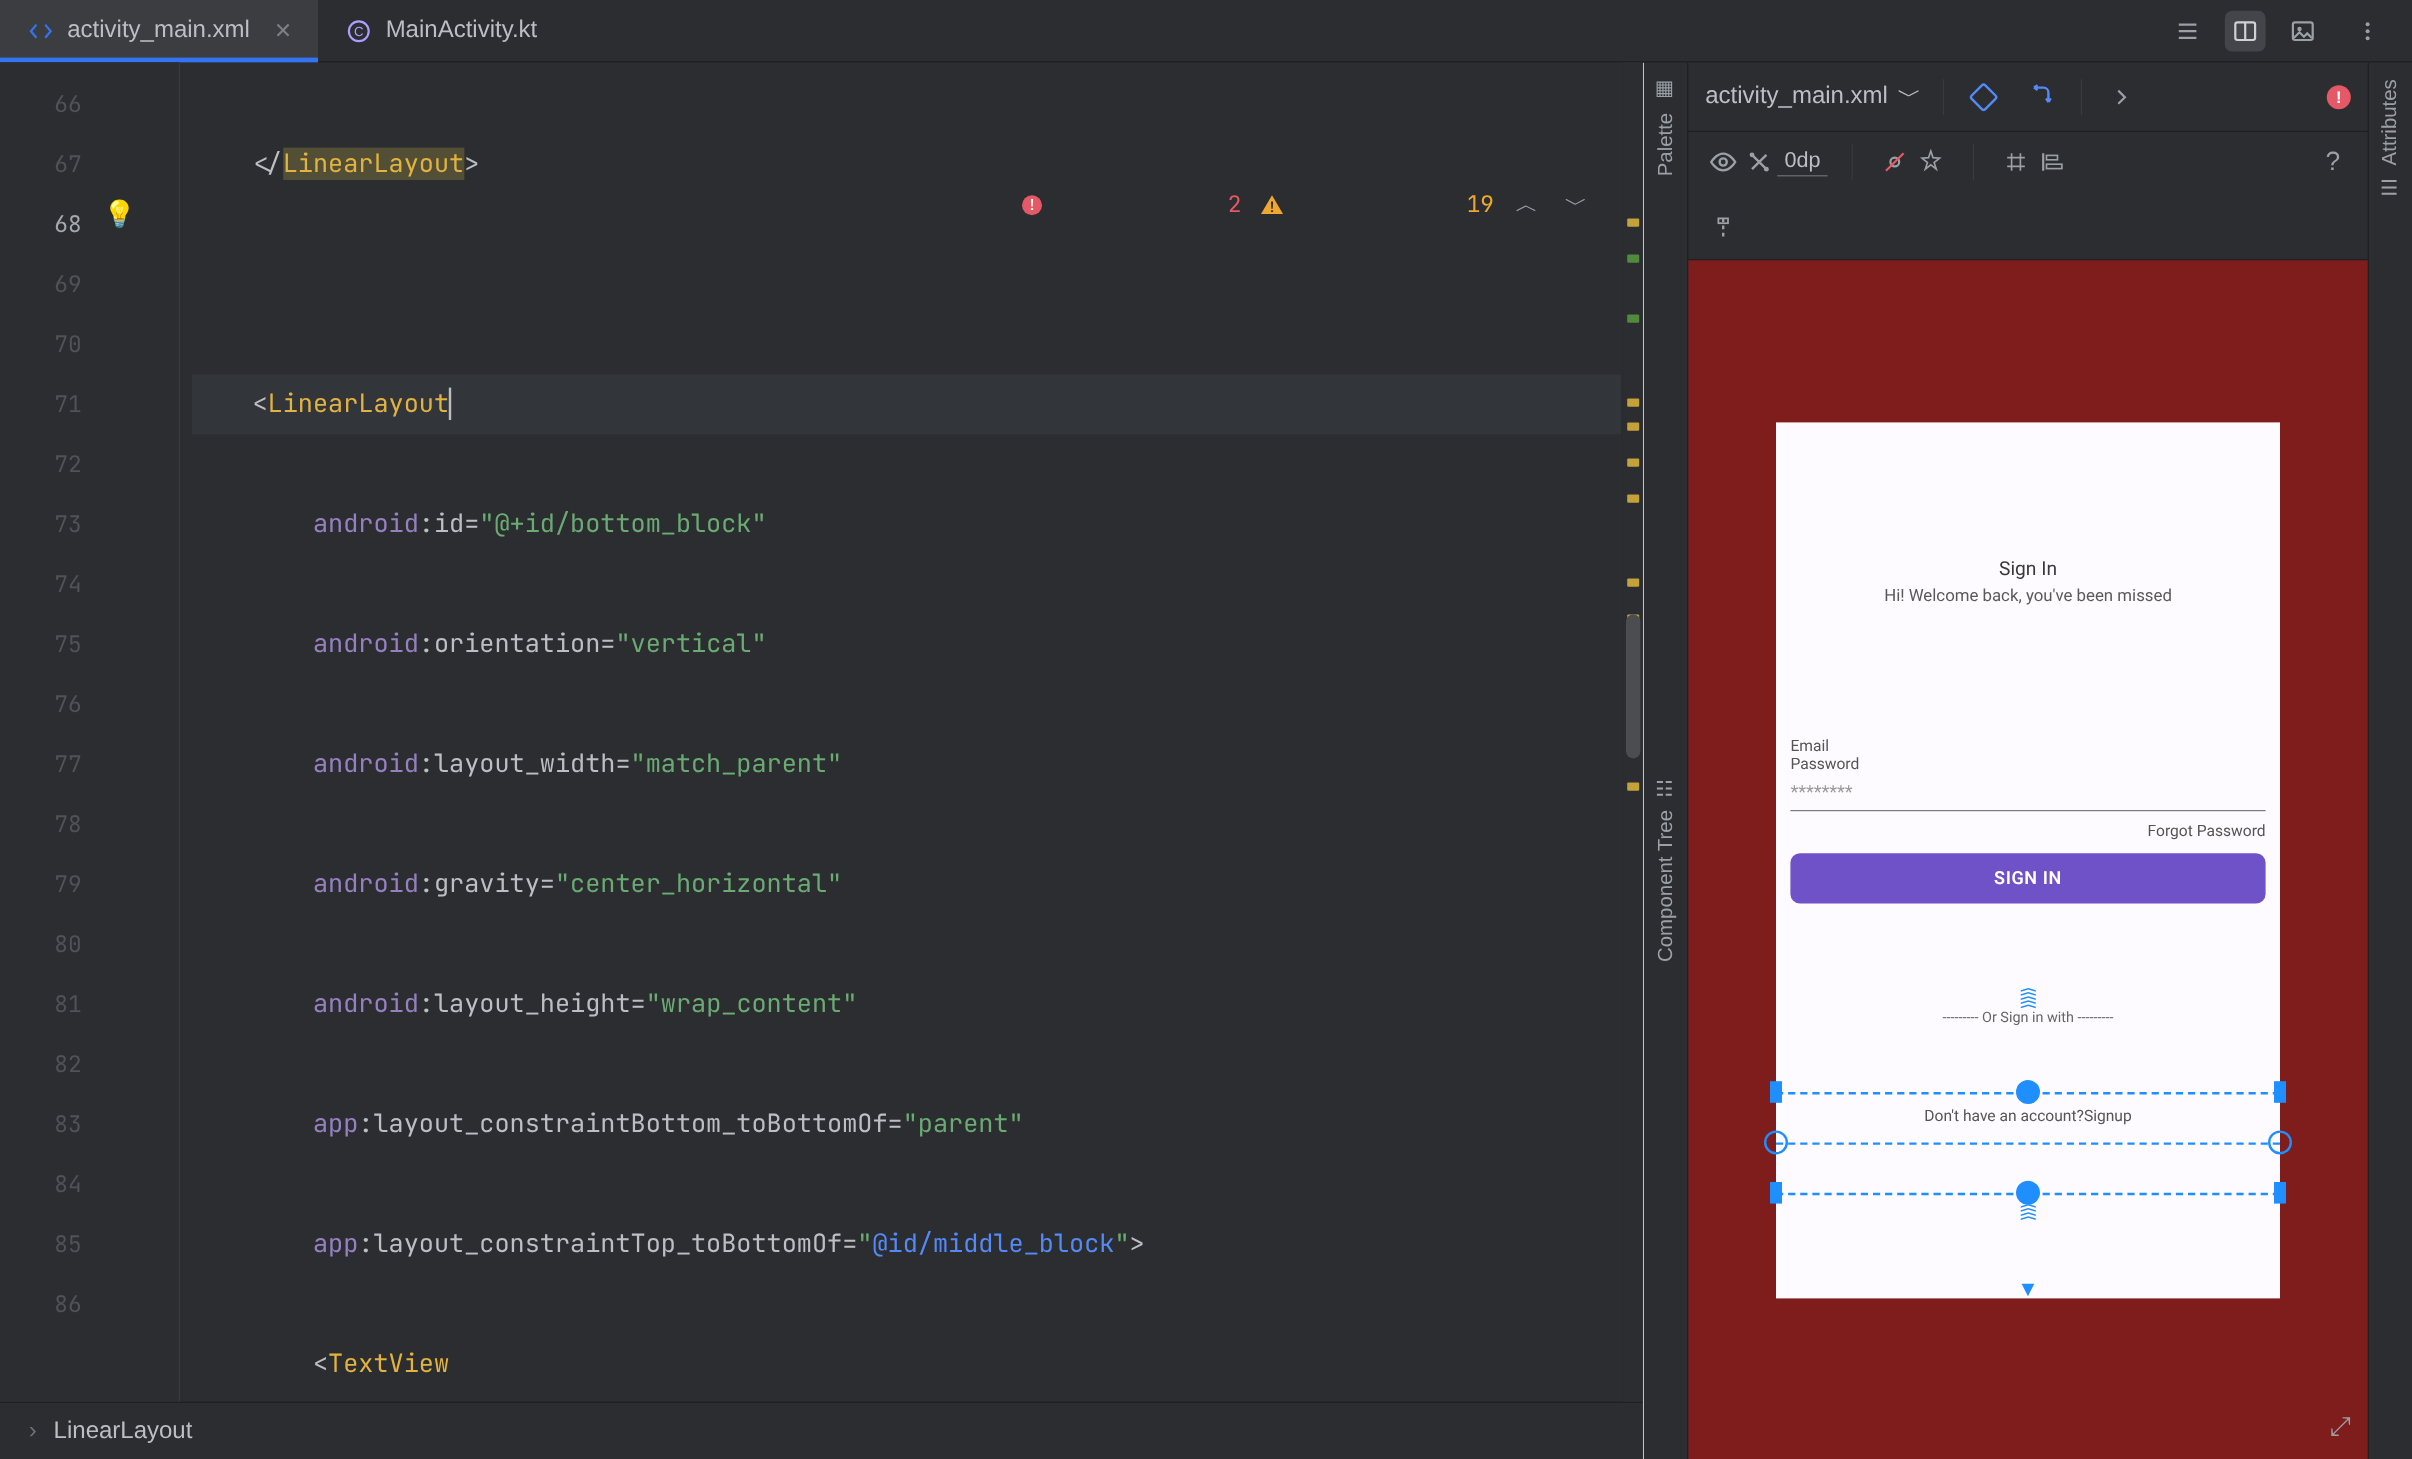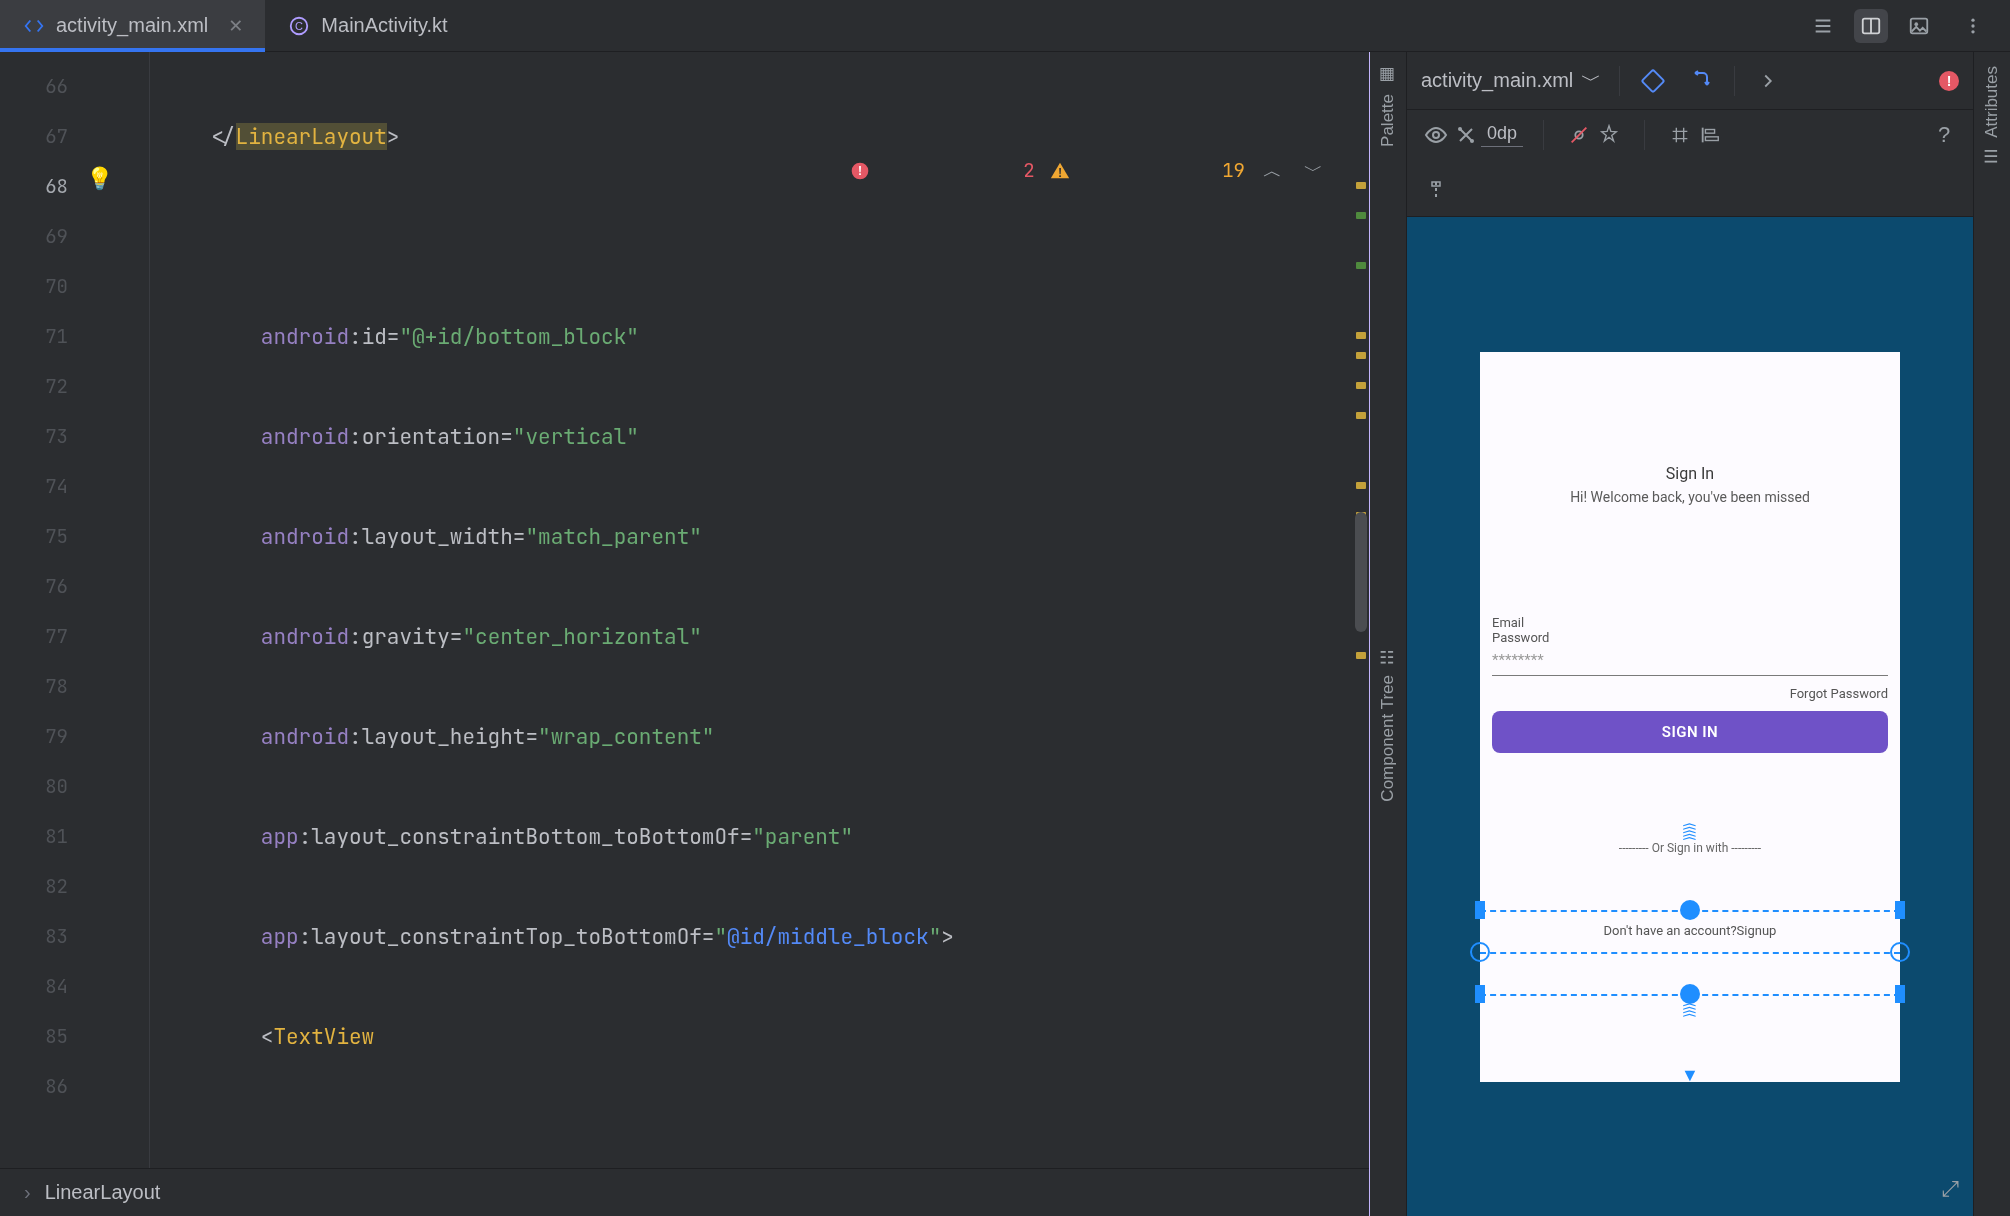--- a/index.html
+++ b/index.html
@@ -70,21 +70,21 @@
   .design-top .fname { color:#bcbec4; font-size:20px; display:flex; align-items:center; gap:8px; cursor:pointer; }
   .vsep { width:1px; height:30px; background:#393b40; }
   .tool-ico { width:30px; height:30px; display:flex; align-items:center; justify-content:center; color:#548af7; cursor:pointer; }
   .tool-ico.gray { color:#9aa0a6; }
   .err-dot { width:20px; height:20px; border-radius:50%; background:#e55865; color:#fff; font-size:14px; display:flex; align-items:center; justify-content:center; font-weight:bold; }
 
   .design-toolbar { display:flex; align-items:center; padding:10px 14px; gap:20px; flex-wrap:wrap; border-bottom:1px solid #1e1f22; }
   .design-toolbar .grp { display:flex; align-items:center; }
   .design-toolbar .dp { color:#bcbec4; font-size:18px; border-bottom:1px solid #6d707a; padding:0 6px 2px; }
 
-  .preview-canvas { flex:1; display:flex; align-items:center; justify-content:center; position:relative; background:#0c4a6e; }
+  .preview-canvas { flex:1; display:flex; align-items:center; justify-content:center; position:relative; background:#7f1d1d; }
   .phone { width:420px; height:730px; background:#fdfbff; position:relative; font-family: Roboto, Arial, sans-serif; color:#4a4a4a; }
   .phone .title { text-align:center; font-size:16px; margin-top:112px; color:#3a3a3a; }
   .phone .subtitle { text-align:center; font-size:14px; margin-top:6px; color:#5a5a5a; }
   .phone .field-area { margin-top:110px; padding:0 12px; }
   .phone label { font-size:13px; color:#555; display:block; }
   .phone .inp { border:none; border-bottom:1.5px solid #7a7a7a; font-size:15px; padding:6px 0; width:100%; margin-bottom:14px; color:#9a9a9a; background:transparent; }
   .phone .forgot { text-align:right; font-size:13px; color:#555; margin-top:-4px; }
   .phone .signin-btn { width:100%; background:#6f52c7; color:#fff; text-align:center; padding:12px 0; border-radius:8px; font-size:15px; margin-top:10px; font-weight:600; letter-spacing:0.5px; }
   .phone .or { text-align:center; font-size:12px; color:#666; margin-top:88px; }
   .phone .signup { text-align:center; font-size:13px; color:#555; margin-top:68px; }
@@ -183,20 +183,21 @@
           </div>
           <div class="bulb-col">
             <div class="bulb" style="top:114px;">💡</div>
           </div>
           <div class="fold-col"></div>
         </div>
 
         <div class="code">
 <div class="row">    <span class="angle">&lt;/</span><span class="tagc warn-bg">LinearLayout</span><span class="angle">&gt;</span></div>
 <div class="row"></div>
+<div class="row hl-line">    <span class="angle">&lt;</span><span class="tagc">LinearLayout</span><span class="cursor"></span></div>
 <div class="row">        <span class="attr-ns">android</span><span class="punct">:</span><span class="attr-nm">id</span><span class="punct">=</span><span class="str">"@+id/bottom_block"</span></div>
 <div class="row">        <span class="attr-ns">android</span><span class="punct">:</span><span class="attr-nm">orientation</span><span class="punct">=</span><span class="str">"vertical"</span></div>
 <div class="row">        <span class="attr-ns">android</span><span class="punct">:</span><span class="attr-nm">layout_width</span><span class="punct">=</span><span class="str">"match_parent"</span></div>
 <div class="row">        <span class="attr-ns">android</span><span class="punct">:</span><span class="attr-nm">gravity</span><span class="punct">=</span><span class="str">"center_horizontal"</span></div>
 <div class="row">        <span class="attr-ns">android</span><span class="punct">:</span><span class="attr-nm">layout_height</span><span class="punct">=</span><span class="str">"wrap_content"</span></div>
 <div class="row">        <span class="attr-ns">app</span><span class="punct">:</span><span class="attr-nm">layout_constraintBottom_toBottomOf</span><span class="punct">=</span><span class="str">"parent"</span></div>
 <div class="row">        <span class="attr-ns">app</span><span class="punct">:</span><span class="attr-nm">layout_constraintTop_toBottomOf</span><span class="punct">=</span><span class="str">"</span><span class="ref">@id/middle_block</span><span class="str">"</span><span class="angle">&gt;</span></div>
 <div class="row">        <span class="angle">&lt;</span><span class="tagc">TextView</span></div>
 
 

